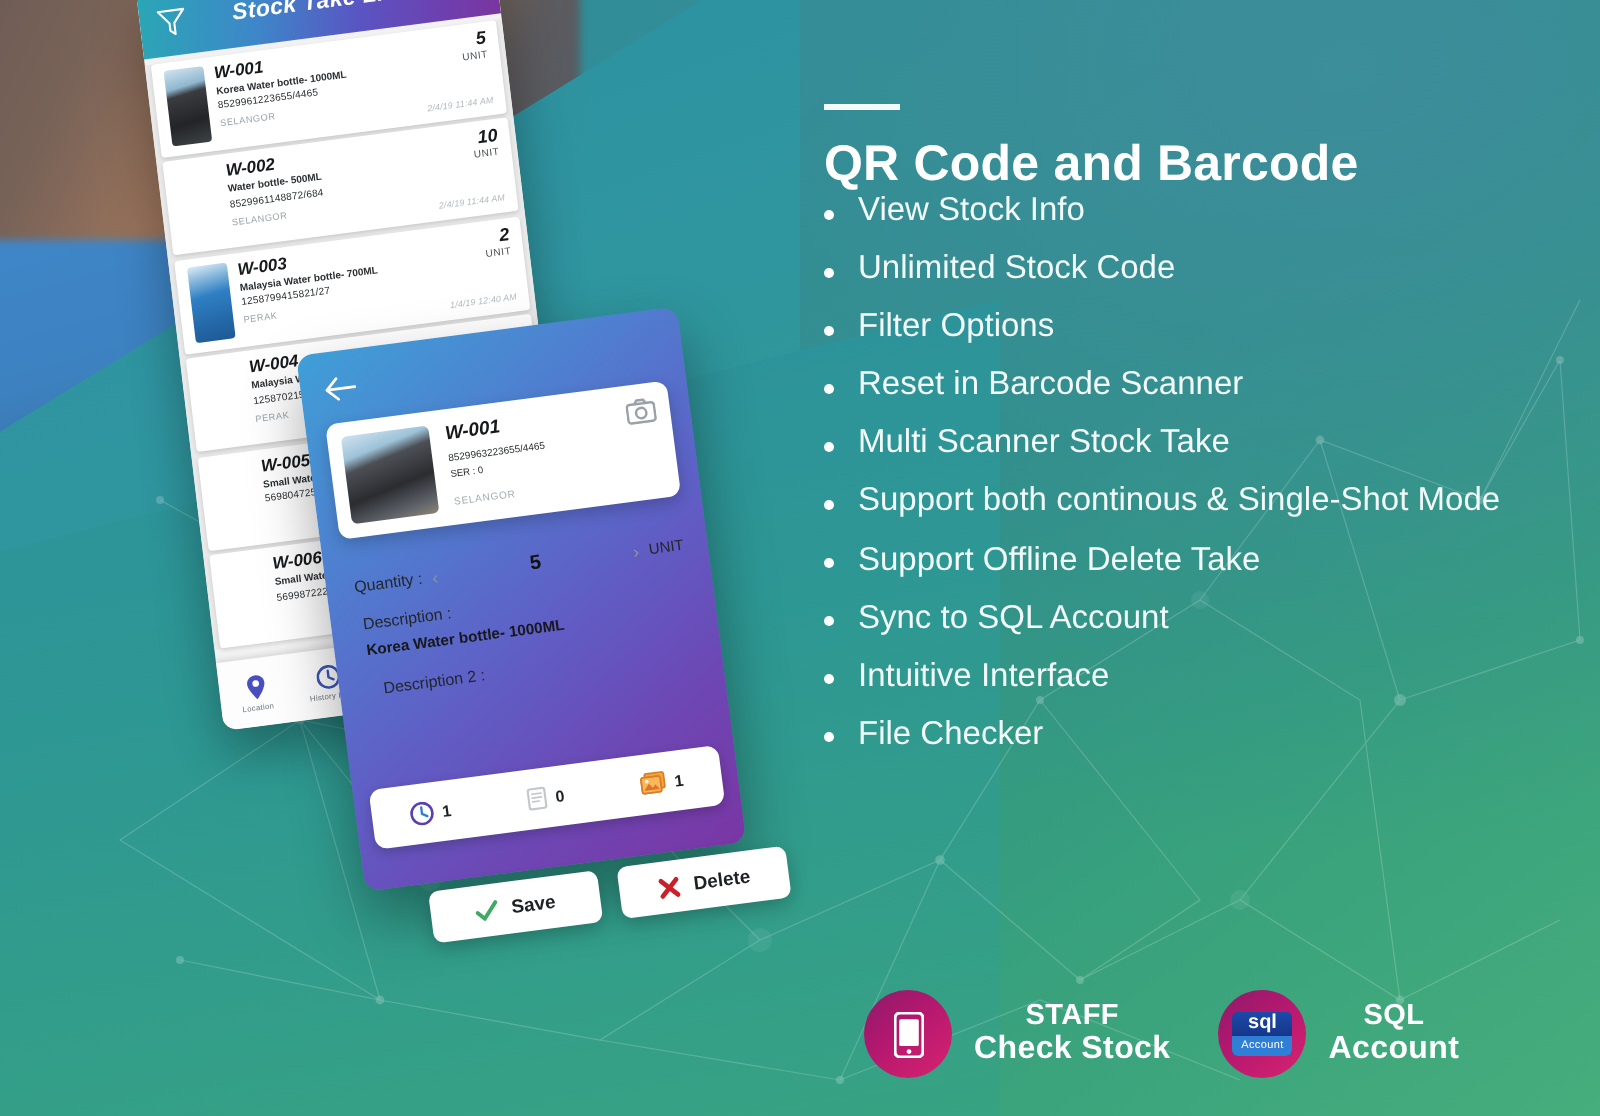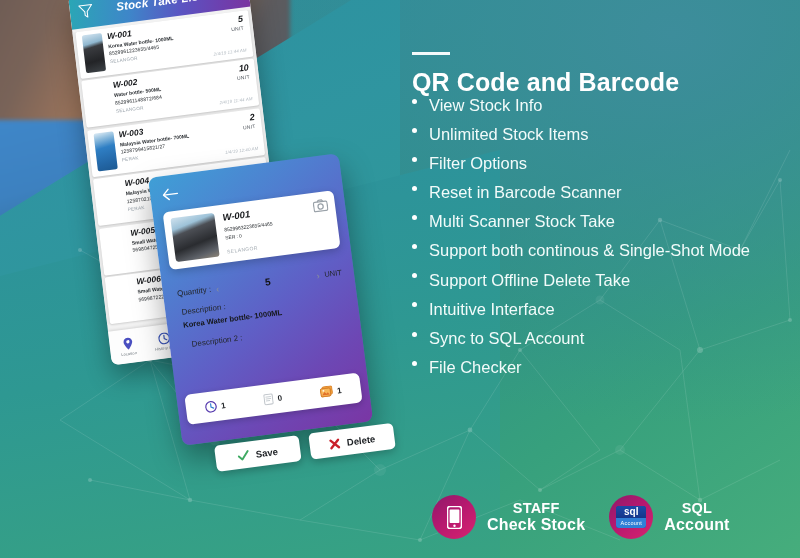--- a/index.html
+++ b/index.html
@@ -51,21 +51,21 @@
   }
   .title-rule {
     width: 38px; height: 3px; background: #ffffff; margin-bottom: 13px; opacity: .95;
   }
   #page-title {
     font-size: 25px; font-weight: bold; letter-spacing: .1px;
     color: #ffffff;
   }
   #feature-list { list-style: none; }
   #feature-list li {
-    display: flex; align-items: center;
+    display: flex; align-items: flex-end;
     font-size: 16.5px; line-height: 1.0; margin-bottom: 12.6px;
     color: #f2fbfa; font-weight: 400;
   }
   #feature-list li .bullet {
     width: 5px; height: 5px; border-radius: 50%; background: #ffffff;
     margin-right: 12px; flex: none; position: relative; top: -4px;
   }
 
   
   #badges {
@@ -274,21 +274,21 @@
 <div id="right-panel">
   <div class="title-rule"></div>
   <h1 id="page-title">QR Code and Barcode</h1>
   <ul id="feature-list">
     <li>
         <span class="bullet"></span>
         <span>View Stock Info</span>
       </li>
     <li>
         <span class="bullet"></span>
-        <span>Unlimited Stock Items</span>
+        <span>Unlimited Stock Code</span>
       </li>
     <li>
         <span class="bullet"></span>
         <span>Filter Options</span>
       </li>
     <li>
         <span class="bullet"></span>
         <span>Reset in Barcode Scanner</span>
       </li>
     <li>
@@ -298,25 +298,25 @@
     <li>
         <span class="bullet"></span>
         <span>Support both continous &amp; Single-Shot Mode</span>
       </li>
     <li>
         <span class="bullet"></span>
         <span>Support Offline Delete Take</span>
       </li>
     <li>
         <span class="bullet"></span>
+        <span>Sync to SQL Account</span>
+      </li>
+    <li>
+        <span class="bullet"></span>
         <span>Intuitive Interface</span>
-      </li>
-    <li>
-        <span class="bullet"></span>
-        <span>Sync to SQL Account</span>
       </li>
     <li>
         <span class="bullet"></span>
         <span>File Checker</span>
       </li>
   </ul>
 </div>
 
 <div id="badges">
   <div class="badge">

